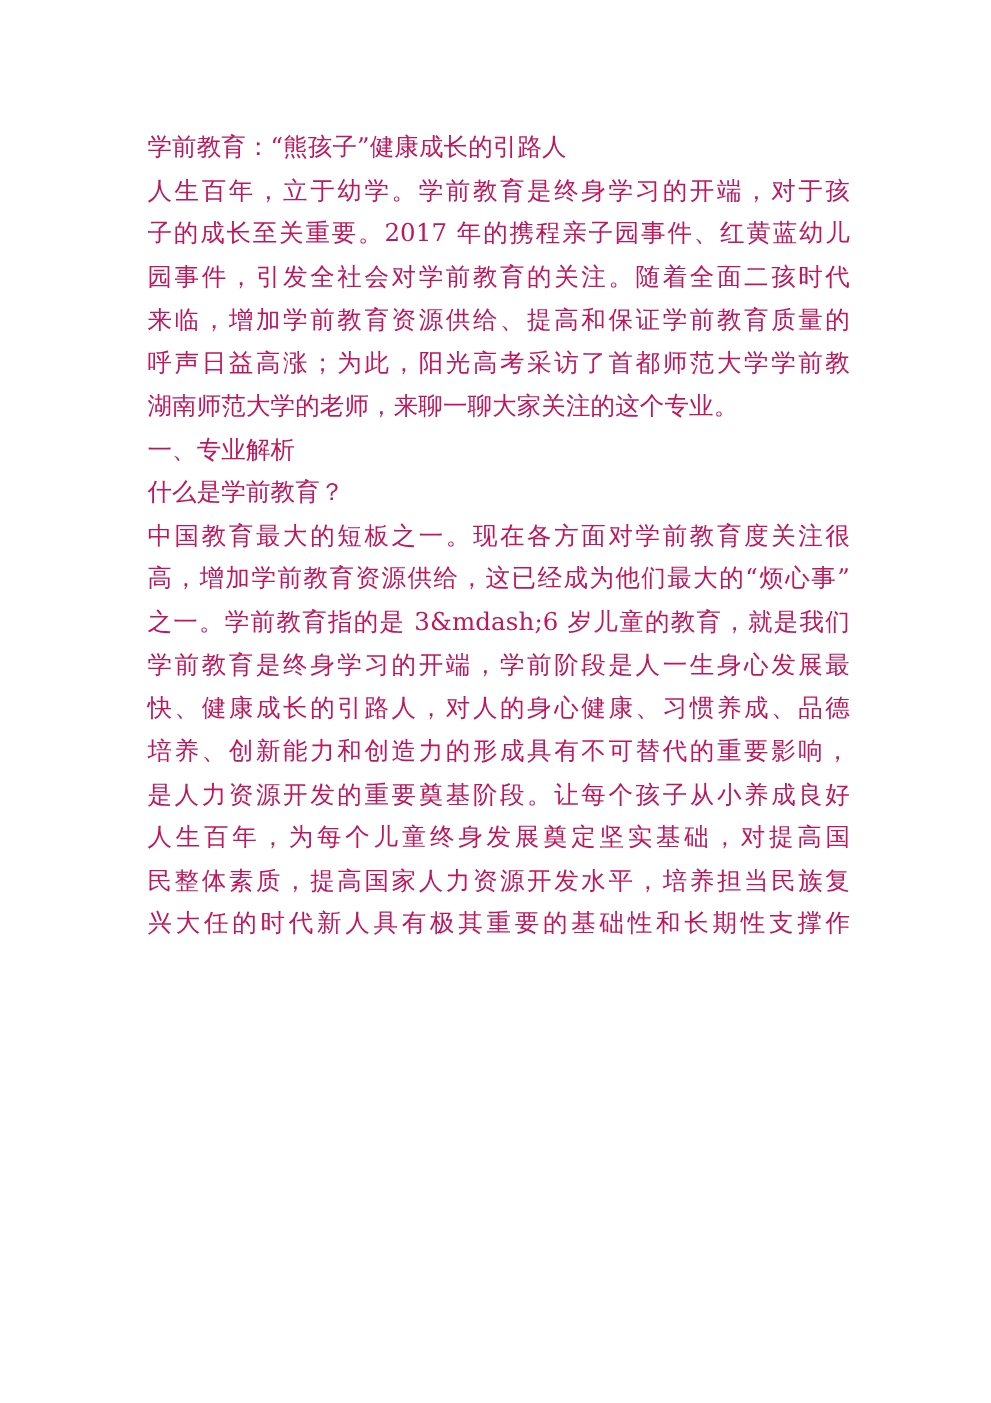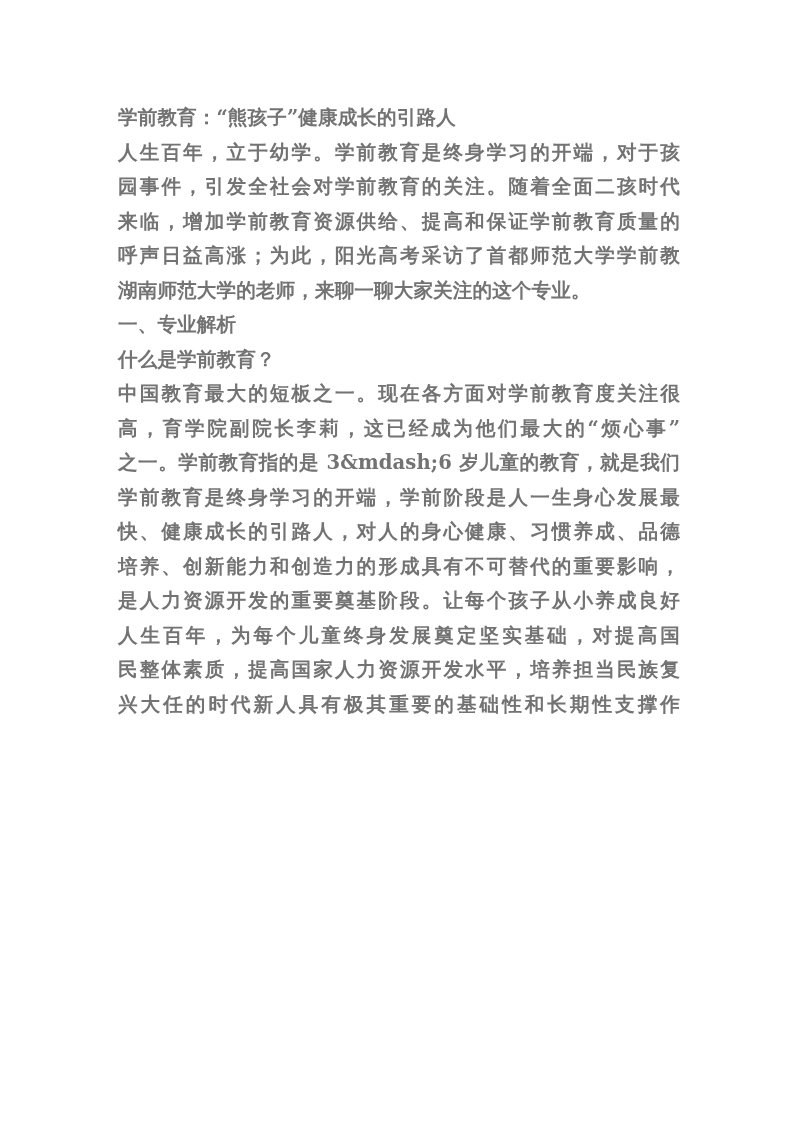--- a/index.html
+++ b/index.html
@@ -11,51 +11,51 @@
       width: 793px;
       height: 1122px;
       position: relative;
       overflow: hidden;
     }
     .page {
       position: absolute;
       left: 118px;
       top: 101px;
       width: 562px;
-      color: #737373;
+      color: #be185d;
       font-family: "DejaVu Serif", "Liberation Serif", serif;
       font-size: 19.6px;
       line-height: 34.5px;
-      font-weight: bold;
     }
     .line {
       display: block;
       white-space: nowrap;
       height: 34.5px;
       letter-spacing: 0.1px;
     }
     .justify {
       text-align: justify;
       text-align-last: justify;
     }
   </style>
 </head>
 <body>
 
 <div class="page">
   <span class="line">学前教育：“熊孩子”健康成长的引路人</span>
   <span class="line justify">人生百年，立于幼学。学前教育是终身学习的开端，对于孩</span>
+  <span class="line justify">子的成长至关重要。2017 年的携程亲子园事件、红黄蓝幼儿</span>
   <span class="line justify">园事件，引发全社会对学前教育的关注。随着全面二孩时代</span>
   <span class="line justify">来临，增加学前教育资源供给、提高和保证学前教育质量的</span>
   <span class="line justify">呼声日益高涨；为此，阳光高考采访了首都师范大学学前教</span>
   <span class="line">湖南师范大学的老师，来聊一聊大家关注的这个专业。</span>
   <span class="line">一、专业解析</span>
   <span class="line">什么是学前教育？</span>
   <span class="line justify">中国教育最大的短板之一。现在各方面对学前教育度关注很</span>
-  <span class="line justify">高，育学院副院长李莉，这已经成为他们最大的“烦心事”</span>
+  <span class="line justify">高，增加学前教育资源供给，这已经成为他们最大的“烦心事”</span>
   <span class="line justify">之一。学前教育指的是 3&amp;mdash;6 岁儿童的教育，就是我们</span>
   <span class="line justify">学前教育是终身学习的开端，学前阶段是人一生身心发展最</span>
   <span class="line justify">快、健康成长的引路人，对人的身心健康、习惯养成、品德</span>
   <span class="line justify">培养、创新能力和创造力的形成具有不可替代的重要影响，</span>
   <span class="line justify">是人力资源开发的重要奠基阶段。让每个孩子从小养成良好</span>
   <span class="line justify">人生百年，为每个儿童终身发展奠定坚实基础，对提高国</span>
   <span class="line justify">民整体素质，提高国家人力资源开发水平，培养担当民族复</span>
   <span class="line justify">兴大任的时代新人具有极其重要的基础性和长期性支撑作</span>
 </div>
 

